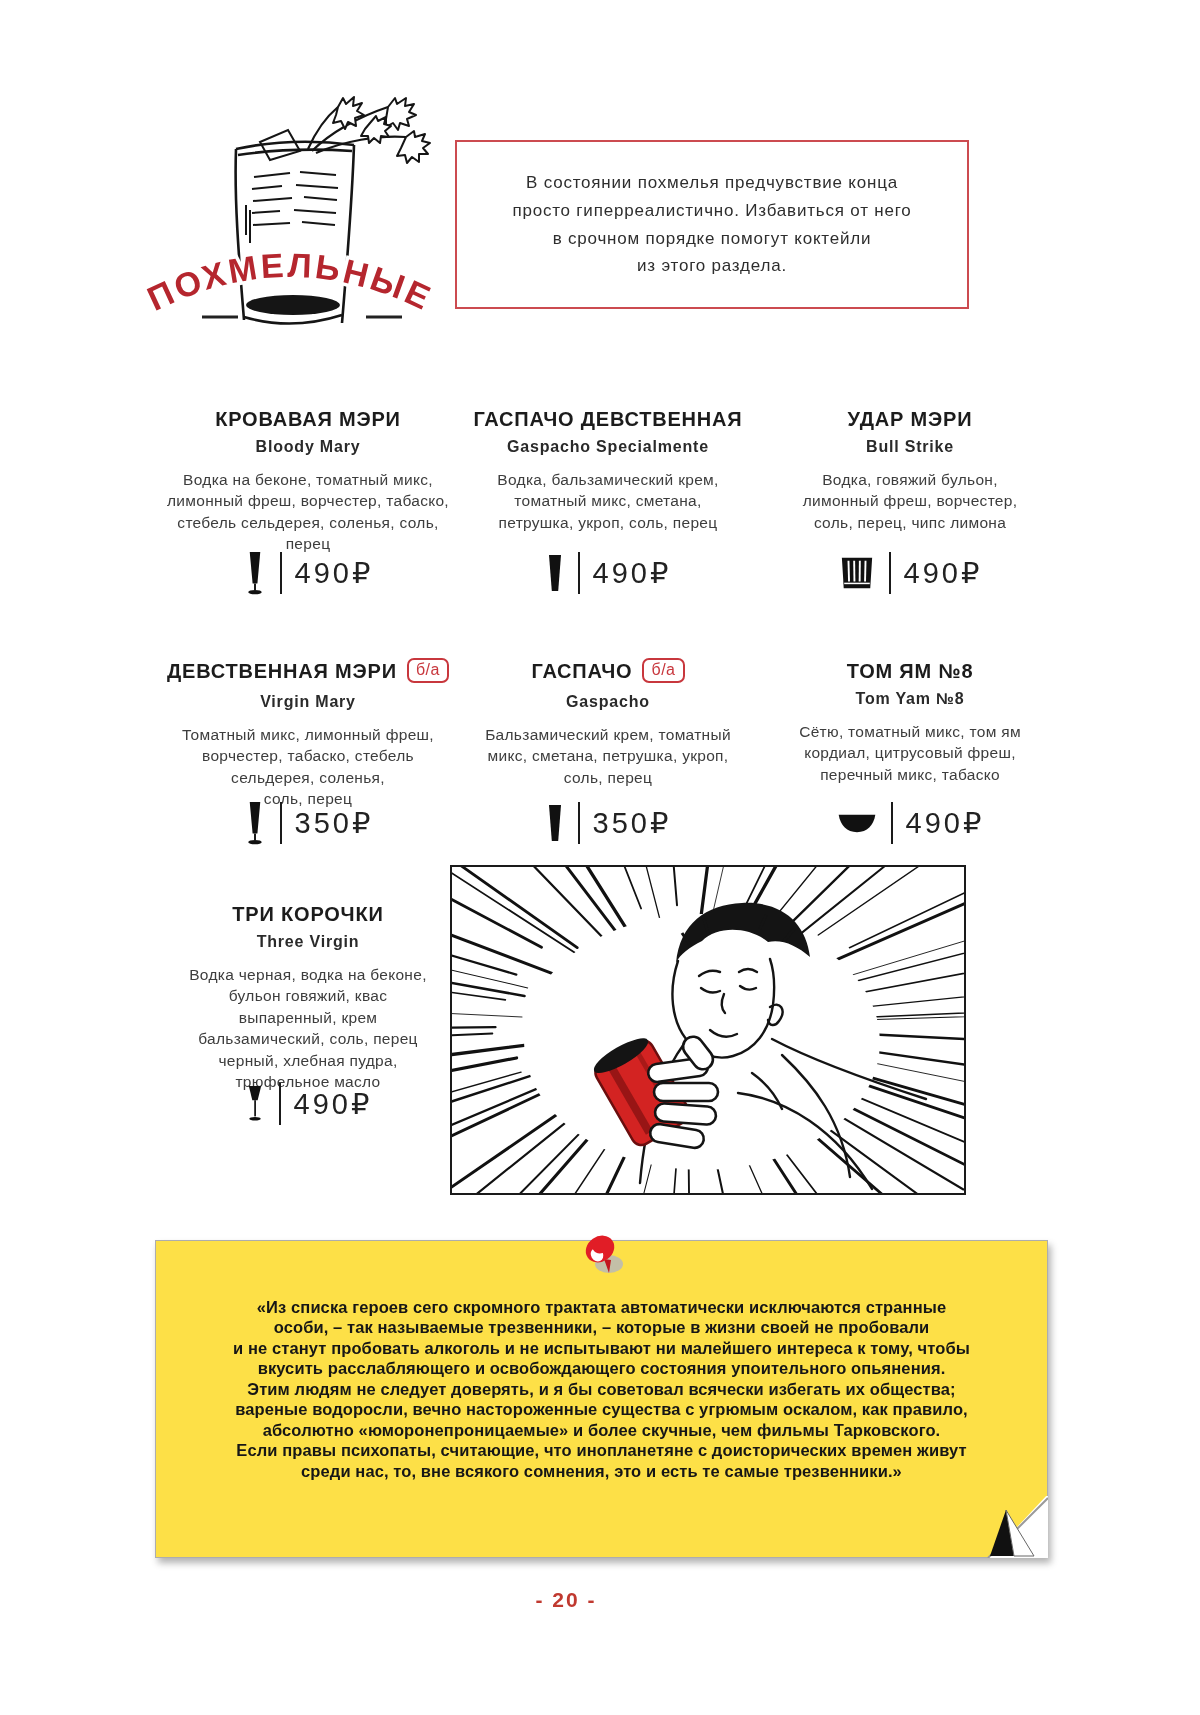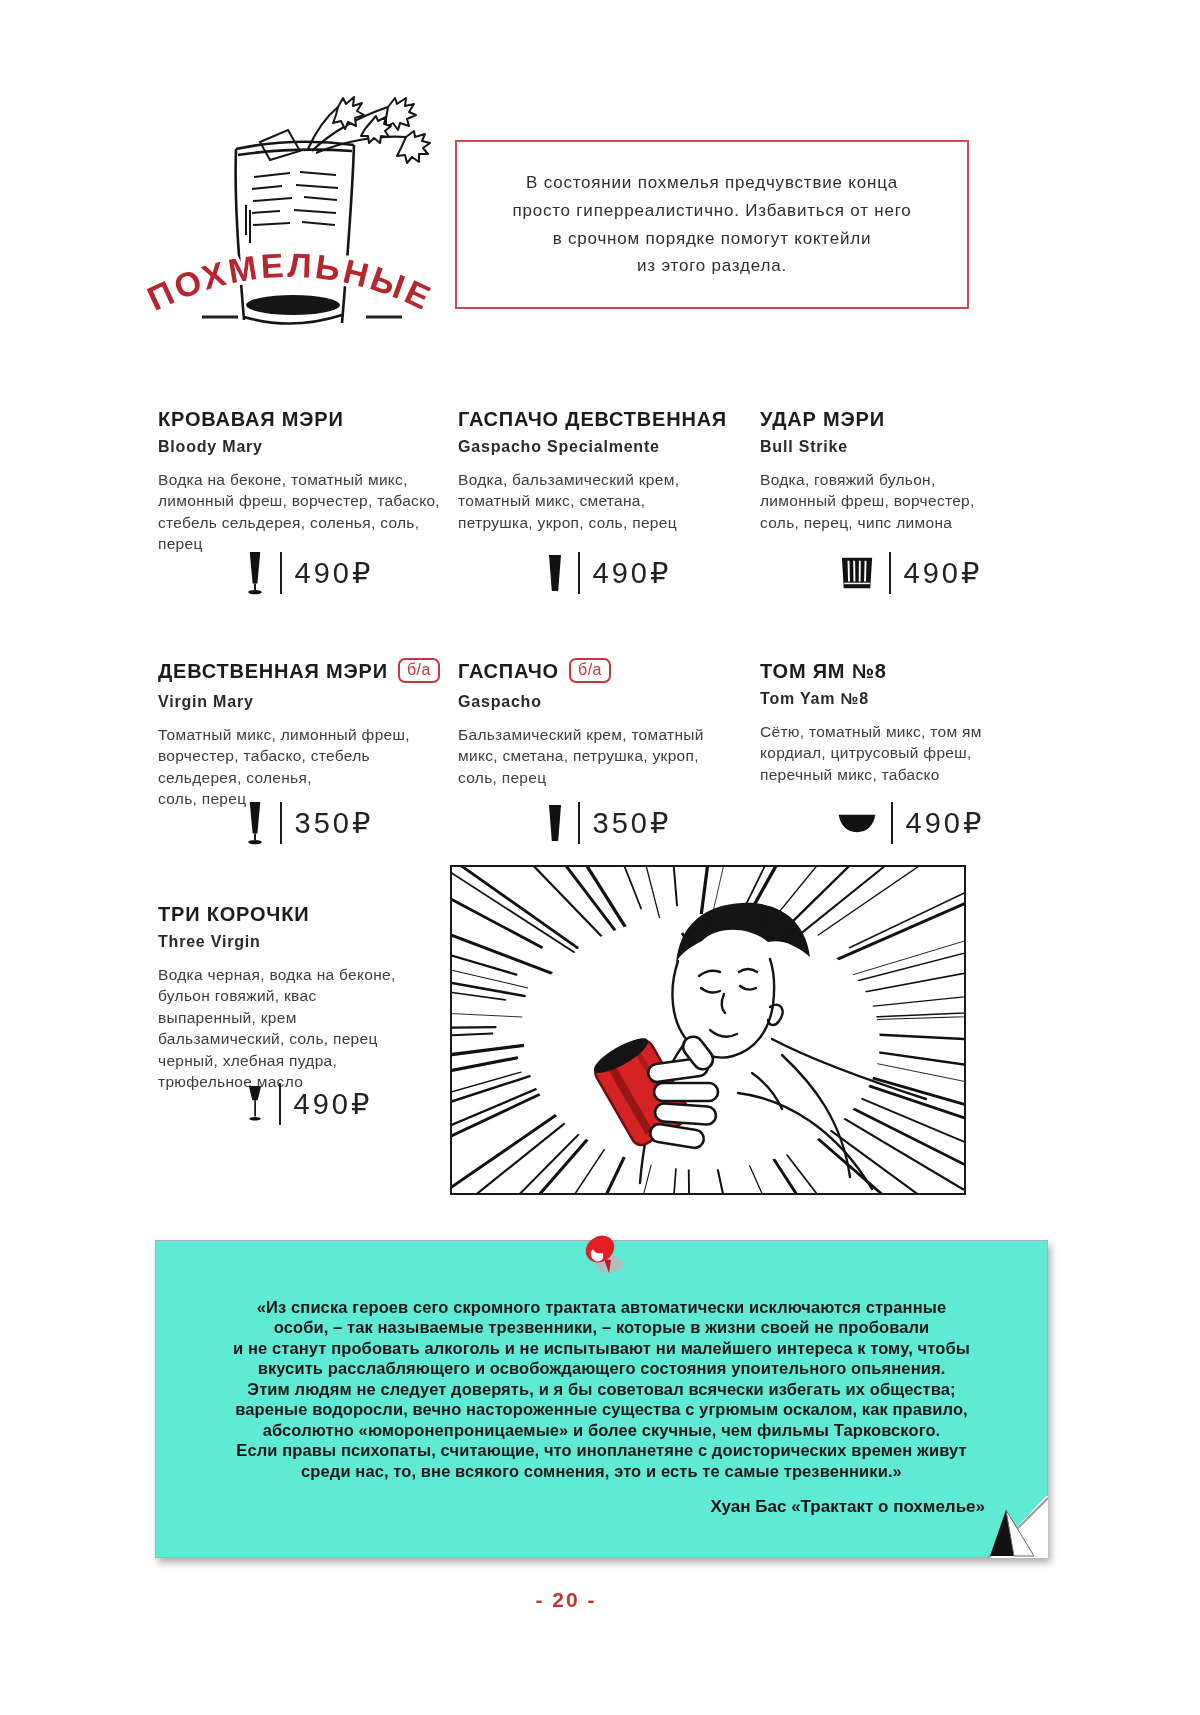--- a/index.html
+++ b/index.html
@@ -13,21 +13,21 @@
   #glass-illo{position:absolute;left:140px;top:85px;}
   #intro-box{
     position:absolute;left:455px;top:140px;width:510px;height:165px;
     border:2px solid #cc4b50;display:flex;align-items:center;justify-content:center;
   }
   #intro-box .txt{
     font-size:17px;line-height:1.62;letter-spacing:0.8px;color:#2e2e2e;text-align:center;
   }
 
   
-  .item{position:absolute;width:300px;text-align:left;}
+  .item{position:absolute;width:300px;text-align:center;}
   .c1{left:158px;} .c2{left:458px;} .c3{left:760px;}
   .r1{top:408px;height:190px;} .r2{top:660px;height:188px;} .r3{top:903px;height:226px;}
   .item .title{font-size:20px;font-weight:bold;letter-spacing:0.8px;color:#1c1c1c;}
   .item .subtitle{margin-top:7px;font-size:16px;font-weight:bold;letter-spacing:0.8px;color:#2a2a2a;}
   .item .desc{margin-top:13px;font-size:15.5px;line-height:1.38;letter-spacing:0.3px;color:#3d3d3d;}
   .badge{
     display:inline-block;margin-left:10px;transform:translateY(-3px);
     border:2px solid #c8373d;color:#c8373d;border-radius:7px;
     font-size:16px;font-weight:normal;letter-spacing:0.5px;padding:1px 7px 2px;
   }
@@ -42,21 +42,21 @@
 
   
   #comic-frame{
     position:absolute;left:450px;top:865px;width:516px;height:330px;
     border:2px solid #1a1a1a;background:#fff;box-sizing:border-box;overflow:hidden;
   }
 
   
   #note{
     position:absolute;left:155px;top:1240px;width:893px;height:318px;
-    background:#5eead4;border:1px solid #adadad;box-sizing:border-box;
+    background:#fde047;border:1px solid #adadad;box-sizing:border-box;
     box-shadow:3px 5px 7px rgba(0,0,0,0.30);
   }
   #note .quote{
     padding:56px 40px 0 40px;text-align:center;font-weight:bold;
     font-size:16.5px;line-height:1.24;letter-spacing:0.1px;color:#161616;
   }
   #note .attr{
     margin-top:16px;padding-right:62px;text-align:right;font-weight:bold;
     font-size:17px;color:#111;
   }
@@ -369,21 +369,20 @@
     </svg>
     <div class="quote pre">«Из списка героев сего скромного трактата автоматически исключаются странные
 особи, – так называемые трезвенники, – которые в жизни своей не пробовали
 и не станут пробовать алкоголь и не испытывают ни малейшего интереса к тому, чтобы
 вкусить расслабляющего и освобождающего состояния упоительного опьянения.
 Этим людям не следует доверять, и я бы советовал всячески избегать их общества;
 вареные водоросли, вечно настороженные существа с угрюмым оскалом, как правило,
 абсолютно «юморонепроницаемые» и более скучные, чем фильмы Тарковского.
 Если правы психопаты, считающие, что инопланетяне с доисторических времен живут
 среди нас, то, вне всякого сомнения, это и есть те самые трезвенники.»</div>
-    <div class="attr">Хуан Бас «Трактакт о похмелье»</div>
     <svg id="fold" width="84" height="62" viewBox="0 0 84 62">
       <polygon points="24,62 84,62 84,-2" fill="#ffffff"></polygon>
       <line x1="24" y1="62" x2="84" y2="2" stroke="#9a9a9a" stroke-width="2"></line>
       <polygon points="26,60 50,60 42,14" fill="#111111"></polygon>
       <polygon points="42,14 70,60 50,60" fill="#ffffff" stroke="#666" stroke-width="1"></polygon>
     </svg>
   </div>
 
   <div id="page-number">- 20 -</div>
 

